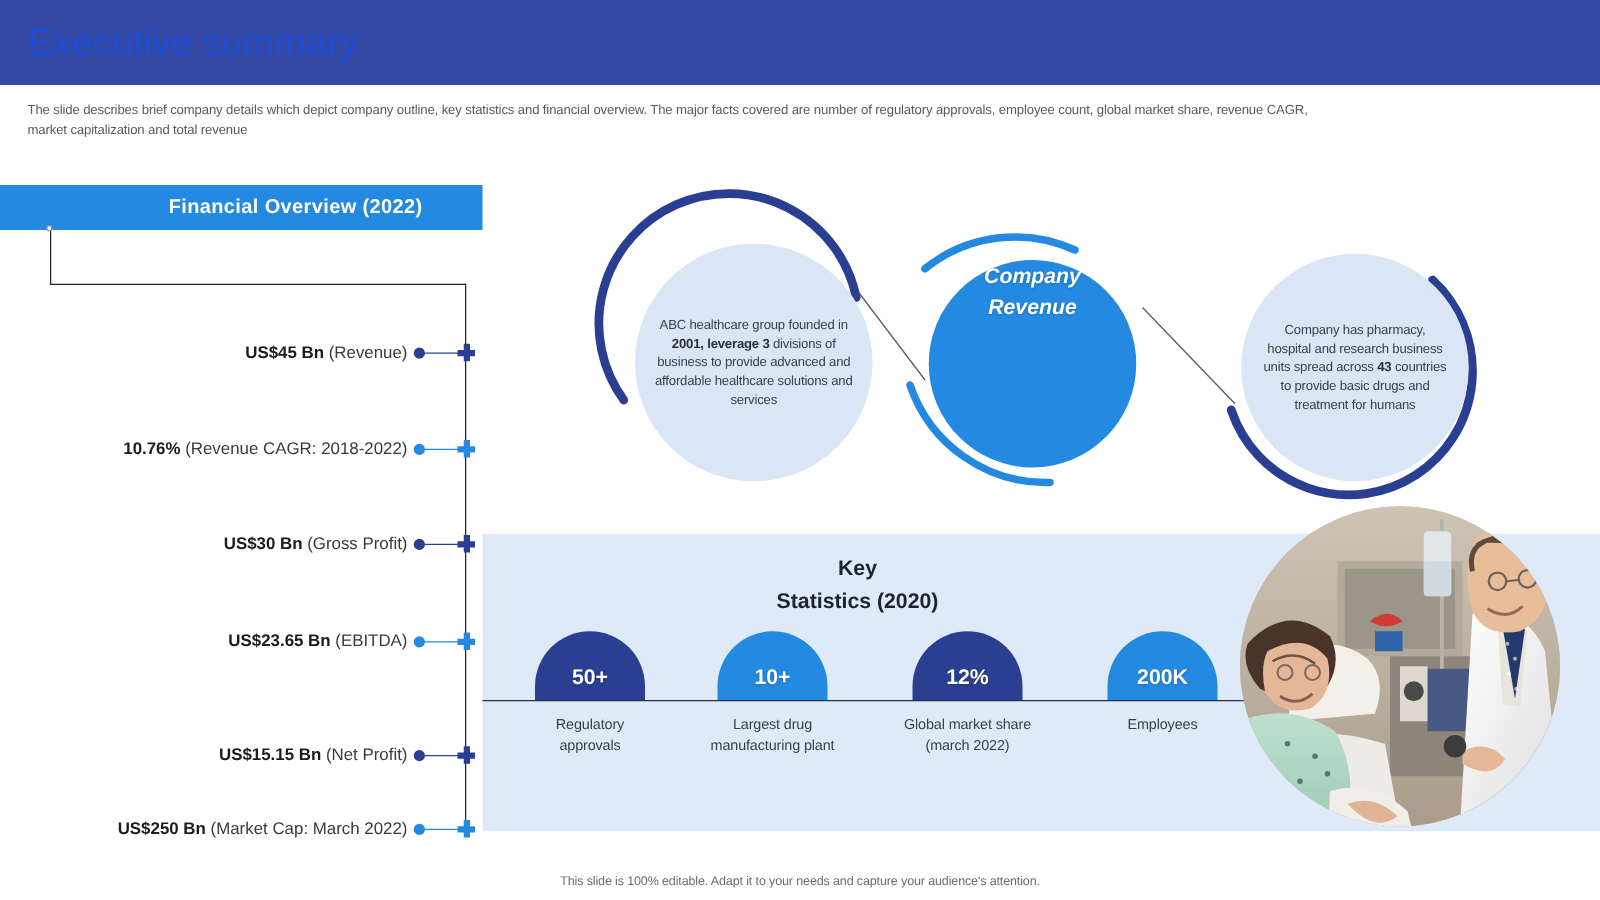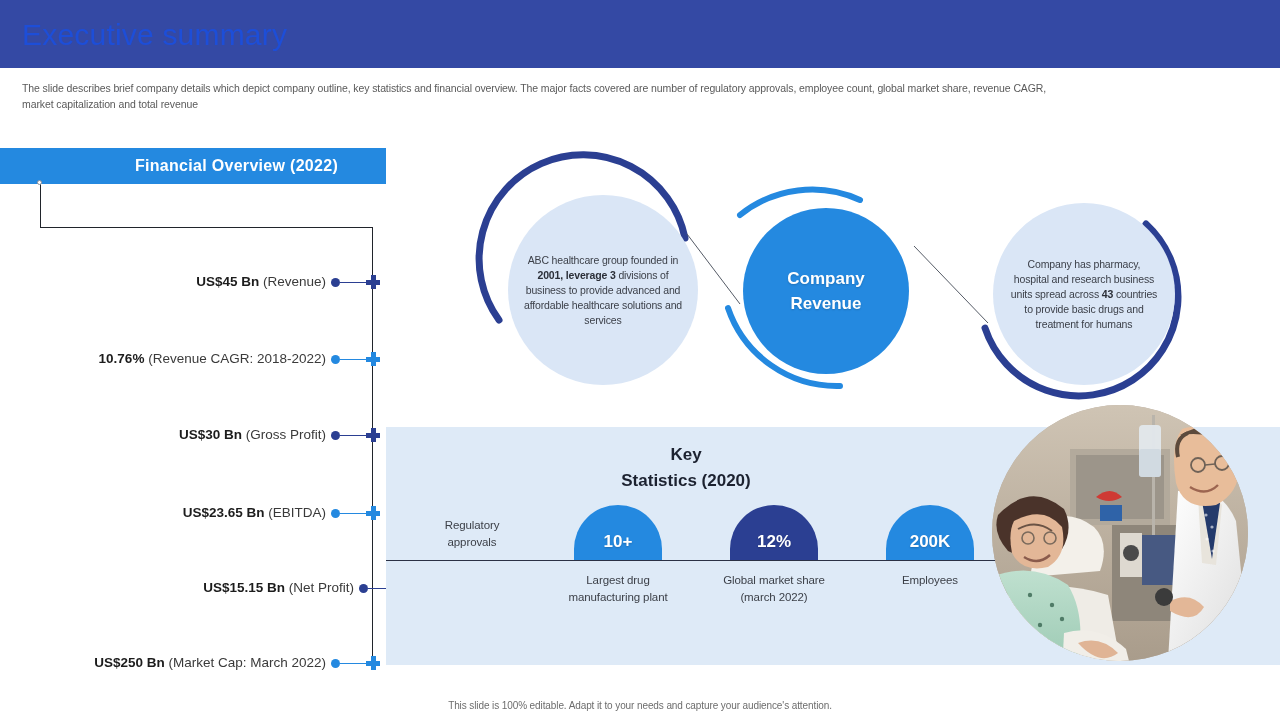--- a/index.html
+++ b/index.html
@@ -159,28 +159,28 @@
     line-height: 15px;
     color: #3c4049;
     padding: 0 16px;
     letter-spacing: -0.15px;
   }
   .circ-text b { font-weight: bold; color: #2b2f38; }
 
   .center-circ {
     background: #2489E0;
     display: flex;
-    align-items: center;
     justify-content: center;
     text-align: center;
     color: #ffffff;
     font-size: 17px;
     font-weight: bold;
     line-height: 25px;
     text-shadow: 0 1px 2px rgba(0,0,0,0.18);
+    font-style: italic;
   }
 
   .arc-svg { position: absolute; left: 0; top: 0; overflow: visible; }
 
   
   .stats-panel {
     position: absolute;
     left: 386px; top: 427px;
     width: 894px; height: 238px;
     background: #DEEAF7;
@@ -288,21 +288,21 @@
         <div class="fin-dot" style="left: 331px; background: rgb(43, 63, 146);"></div>
         <div class="fin-link" style="left: 340px; width: 33px; background: rgb(43, 63, 146);"></div>
         <div class="fin-plus" style="color: rgb(43, 63, 146);"></div>
       </div>
       <div class="fin-row" style="top: 503px;">
         <div class="fin-text"><b>US$23.65 Bn</b> (EBITDA)</div>
         <div class="fin-dot" style="left: 331px; background: rgb(36, 137, 224);"></div>
         <div class="fin-link" style="left: 340px; width: 33px; background: rgb(36, 137, 224);"></div>
         <div class="fin-plus" style="color: rgb(36, 137, 224);"></div>
       </div>
-      <div class="fin-row" style="top: 578px; margin-left: 28px;">
+      <div class="fin-row" style="top: 594px;">
         <div class="fin-text"><b>US$15.15 Bn</b> (Net Profit)</div>
         <div class="fin-dot" style="left: 331px; background: rgb(43, 63, 146);"></div>
         <div class="fin-link" style="left: 340px; width: 33px; background: rgb(43, 63, 146);"></div>
         <div class="fin-plus" style="color: rgb(43, 63, 146);"></div>
       </div>
       <div class="fin-row" style="top: 653px;">
         <div class="fin-text"><b>US$250 Bn</b> (Market Cap: March 2022)</div>
         <div class="fin-dot" style="left: 331px; background: rgb(36, 137, 224);"></div>
         <div class="fin-link" style="left: 340px; width: 33px; background: rgb(36, 137, 224);"></div>
         <div class="fin-plus" style="color: rgb(36, 137, 224);"></div>
@@ -345,20 +345,23 @@
   </div>
 
   <div class="stats-panel" style="background: rgb(222, 234, 247);"></div>
   <div class="stats-title">
     <div>Key</div>
     <div>Statistics  (2020)</div>
   </div>
   <div class="stats-baseline"></div>
   <div id="stat-items">
       <div class="stat-item" style="left: 396px;">
+        <div class="dome" style="background: rgb(43, 63, 146);">
+          <div class="dome-val">50+</div>
+        </div>
         <div class="stat-label">
           <div>Regulatory</div>
           <div>approvals</div>
         </div>
       </div>
       <div class="stat-item" style="left: 542px;">
         <div class="dome" style="background: rgb(36, 137, 224);">
           <div class="dome-val">10+</div>
         </div>
         <div class="stat-label">

